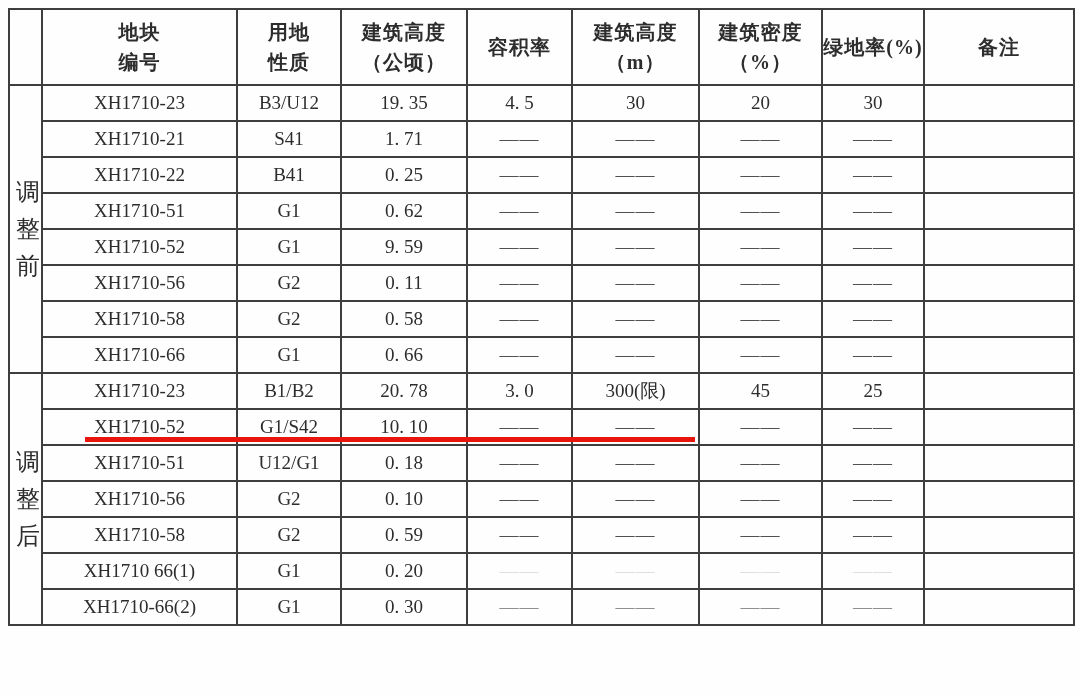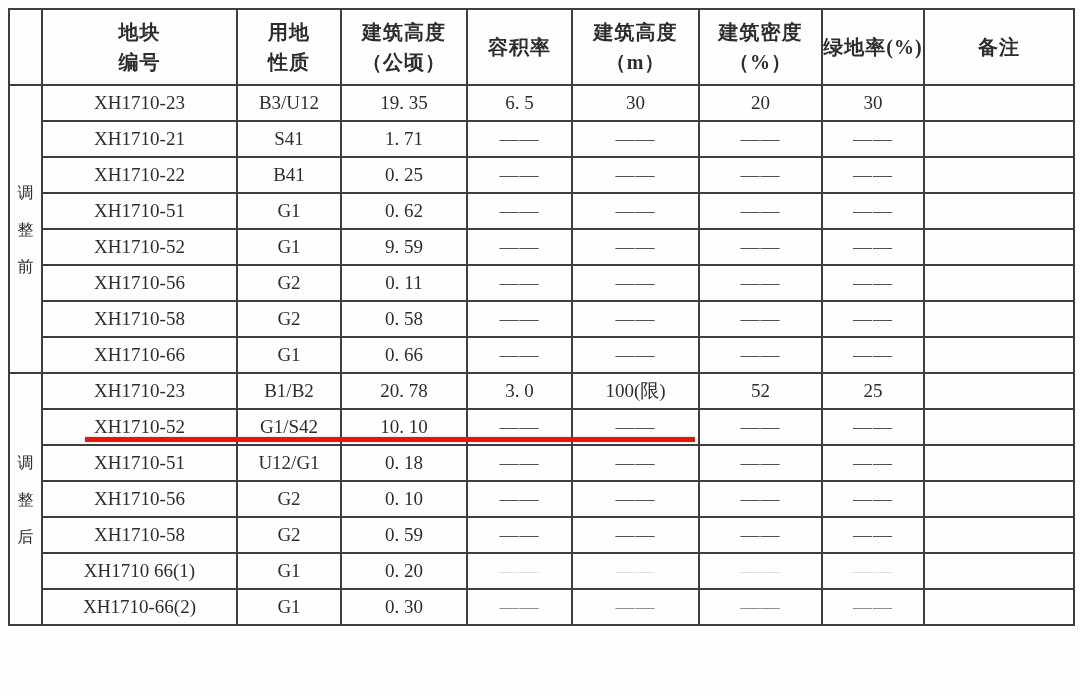--- a/index.html
+++ b/index.html
@@ -23,21 +23,21 @@
     text-align:center;vertical-align:middle;
     padding:0;overflow:hidden;
     color:var(--text);
   }
   thead th{
     height:76px;font-size:20px;font-weight:700;letter-spacing:1px;
   }
   thead th span{display:block;line-height:30px;}
   tbody td{height:36px;font-size:19px;font-weight:400;}
   tbody th.group-cell{
-    font-size:16px;font-weight:400;line-height:37px;
+    font-size:24px;font-weight:400;line-height:37px;
     word-break:break-all;padding:0 6px;letter-spacing:0;
   }
   td.dash{color:var(--dash);letter-spacing:1px;}
   td.dash.faint{color:var(--dash-faint);}
   td.dash.medium{color:var(--dash-medium);}
   .red-line{
     position:absolute;left:85px;top:437px;width:610px;height:5px;
     background:var(--red);z-index:5;
   }
 </style>
@@ -91,21 +91,21 @@
           <span>备注</span>
         </th>
       </tr>
     </thead>
     <tbody id="tbody">
         <tr>
           <th class="group-cell" rowspan="8">调整前</th>
           <td>XH1710-23</td>
           <td>B3/U12</td>
           <td>19. 35</td>
-          <td>6. 5</td>
+          <td>4. 5</td>
           <td>30</td>
           <td>20</td>
           <td>30</td>
           <td></td>
         </tr>
         <tr>
           <td>XH1710-21</td>
           <td>S41</td>
           <td>1. 71</td>
           <td class="dash">——</td>
@@ -173,22 +173,22 @@
           <td class="dash">——</td>
           <td class="dash">——</td>
           <td></td>
         </tr>
         <tr>
           <th class="group-cell" rowspan="7">调整后</th>
           <td>XH1710-23</td>
           <td>B1/B2</td>
           <td>20. 78</td>
           <td>3. 0</td>
-          <td>100(限)</td>
-          <td>52</td>
+          <td>300(限)</td>
+          <td>45</td>
           <td>25</td>
           <td></td>
         </tr>
         <tr>
           <td>XH1710-52</td>
           <td>G1/S42</td>
           <td>10. 10</td>
           <td class="dash">——</td>
           <td class="dash">——</td>
           <td class="dash">——</td>

